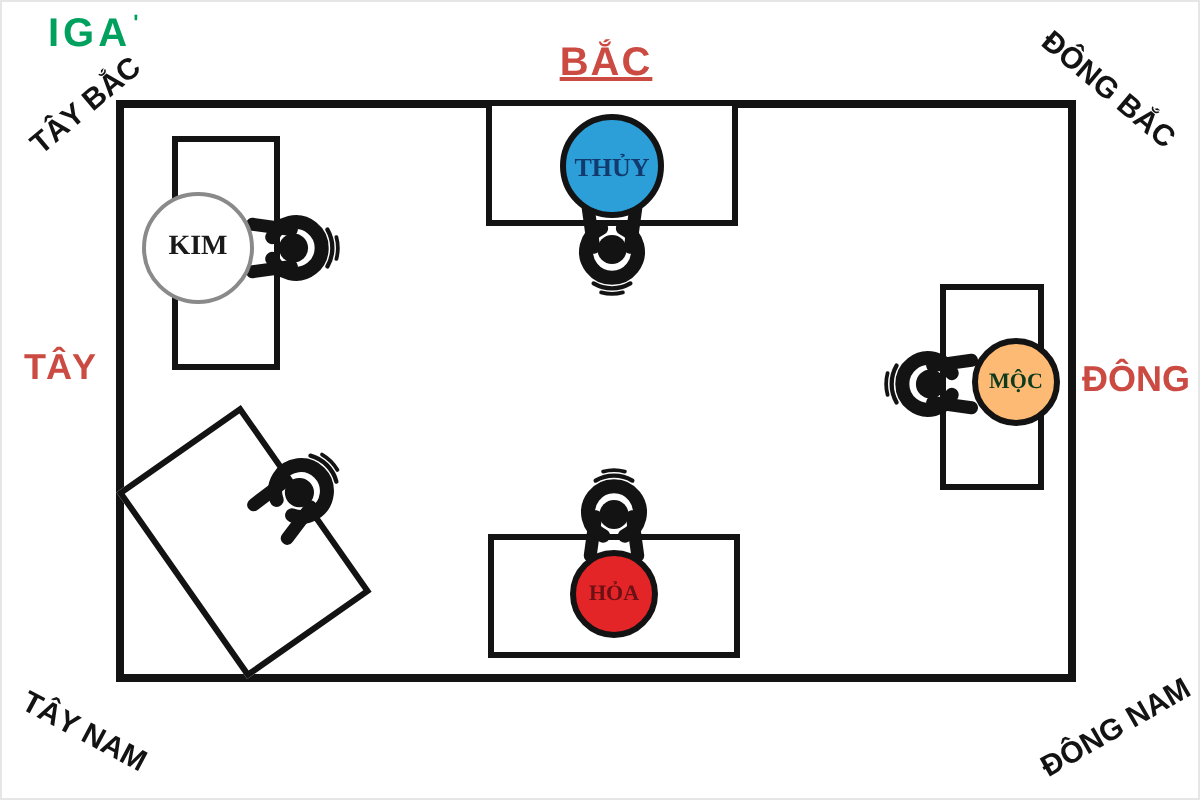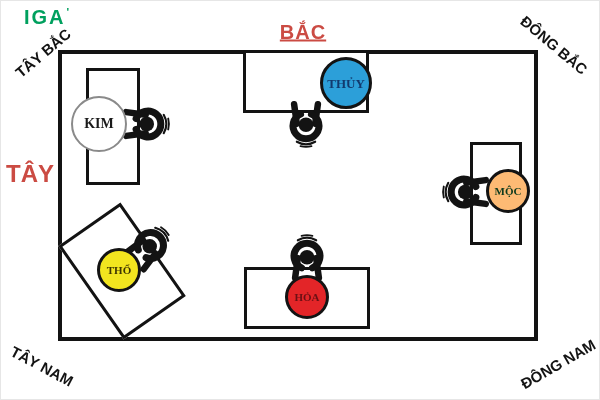--- a/index.html
+++ b/index.html
@@ -29,29 +29,29 @@
   .person-thuy { left:278px; top:100px; }
   .person-moc  { left:434px; top:164px; transform:rotate(90deg); }
   .person-hoa  { left:279px; top:226px; transform:rotate(180deg); }
   .person-tho  { left:124px; top:216px; transform:rotate(-135deg); }
   
   .element-circle { position:absolute; border-radius:50%; border:3px solid #131313;
     display:flex; align-items:center; justify-content:center;
     font-family:"Liberation Serif", serif; font-weight:bold; text-align:center;
     line-height:1; }
   .circle-kim  { left:70px;  top:95px;  width:56px; height:56px; font-size:14px; border-width:2px;align-items:center; }
-  .circle-thuy { left:279px; top:56px;  width:52px; height:52px; font-size:13px;margin-left:40px; }
+  .circle-thuy { left:279px; top:56px;  width:52px; height:52px; font-size:13px; }
   .circle-moc  { left:485px; top:168px; width:44px; height:44px; font-size:11px; }
   .circle-hoa  { left:284px; top:274px; width:44px; height:44px; font-size:11px;font-family:Liberation Serif, serif; }
   .circle-tho  { left:96px;  top:247px; width:44px; height:44px; font-size:11px; }
   
   .dir { position:absolute; font-weight:bold; white-space:nowrap; }
   .label-bac  { left:302px; top:31px;  font-size:20px; transform:translate(-50%,-50%); letter-spacing:1px; }
   .label-nam  { left:301px; top:369px; font-size:20px; transform:translate(-50%,-50%); letter-spacing:1px; }
-  .label-tay  { left:29px;  top:173px; font-size:24px; transform:translate(-50%,-50%); }
+  .label-tay  { left:29px;  top:183px; font-size:18px; transform:translate(-50%,-50%); }
   .label-dong { left:567px; top:189px; font-size:18px; transform:translate(-50%,-50%); }
   .label-taybac  { left:42px;  top:52px;  font-size:15px; transform:translate(-50%,-50%) rotate(-40deg); }
   .label-dongbac { left:553px; top:44px;  font-size:15px; transform:translate(-50%,-50%) rotate(40deg); }
   .label-taynam  { left:41px;  top:365px; font-size:15px; transform:translate(-50%,-50%) rotate(28deg); }
   .label-dongnam { left:557px; top:363px; font-size:15px; transform:translate(-50%,-50%) rotate(-30deg); }
 </style>
 </head>
 <body>
 
 <svg width="0" height="0" style="position:absolute" aria-hidden="true">
@@ -102,25 +102,23 @@
   </div>
   <div class="element-circle circle-thuy" style="background-color: rgb(44, 159, 217); color: rgb(18, 58, 110); border-color: rgb(19, 19, 19);">
     <span>THỦY</span>
   </div>
   <div class="element-circle circle-moc" style="background-color: #fdba74; color: rgb(13, 58, 29); border-color: rgb(19, 19, 19);">
     <span>MỘC</span>
   </div>
   <div class="element-circle circle-hoa" style="background-color: rgb(227, 37, 40); color: rgb(107, 16, 20); border-color: rgb(19, 19, 19);">
     <span>HỎA</span>
   </div>
-  <div class="element-circle circle-tho" style="background-color: rgb(242, 229, 31); color: rgb(62, 53, 2); border-color: rgb(19, 19, 19);">
-    <span>THỔ</span>
-  </div>
 
   <div class="dir label-bac" style="color: rgb(203, 75, 67); text-decoration: underline;">BẮC</div>
   <div class="dir label-tay" style="color: rgb(203, 75, 67);">TÂY</div>
+  <div class="dir label-dong" style="color: rgb(203, 75, 67);">ĐÔNG</div>
 
   <div class="dir label-taybac" style="color: rgb(19, 19, 19);">TÂY BẮC</div>
   <div class="dir label-dongbac" style="color: rgb(19, 19, 19);">ĐÔNG BẮC</div>
   <div class="dir label-taynam" style="color: rgb(19, 19, 19);">TÂY NAM</div>
   <div class="dir label-dongnam" style="color: rgb(19, 19, 19);">ĐÔNG NAM</div>
 
 </div>
 
 </body></html>

